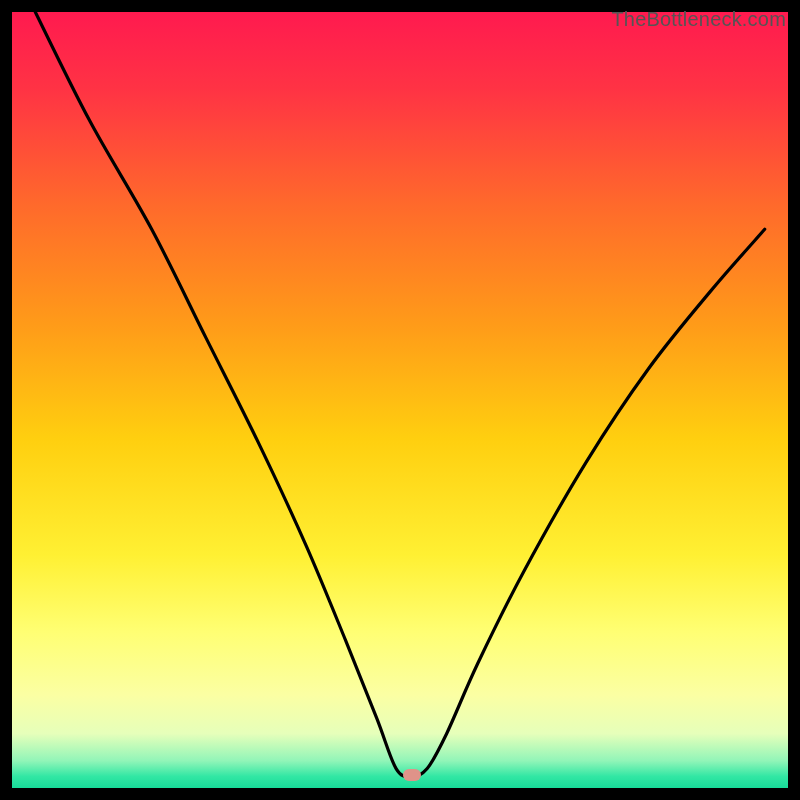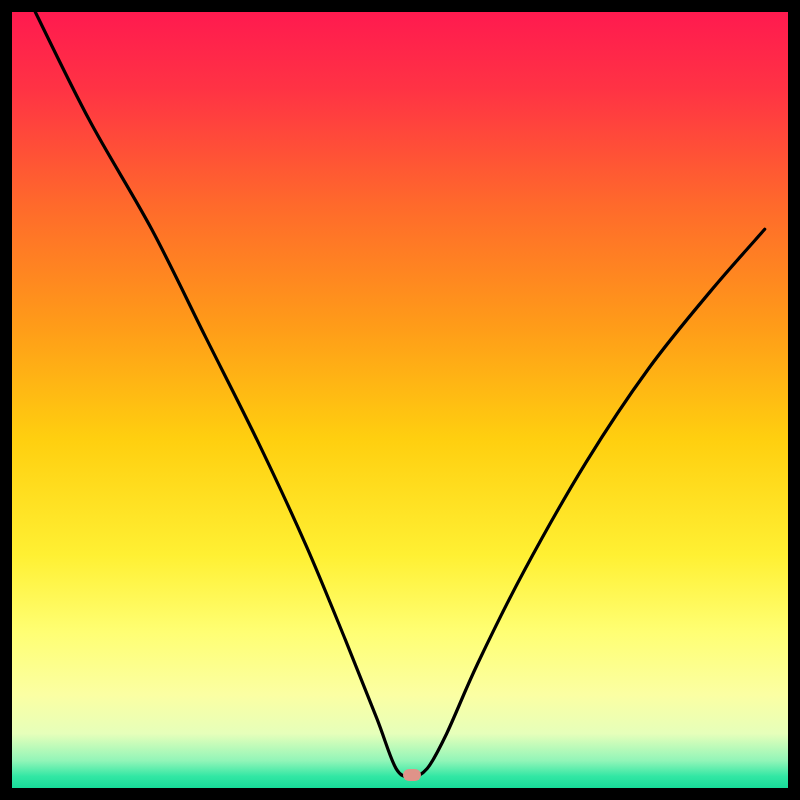--- a/index.html
+++ b/index.html
@@ -72,13 +72,14 @@
     </defs>
     <rect x="0" y="0" width="776" height="776" fill="url(#bg)"></rect>
   </svg>
 
   <svg class="curve" width="776" height="776" viewBox="0 0 776 776">
     <path id="curvePath" d="M 23.3 0.0 C 32.3 18.1, 58.2 72.4, 77.6 108.6 C 97.0 144.9, 120.3 181.1, 139.7 217.3 C 159.1 253.5, 175.9 289.7, 194.0 325.9 C 212.1 362.1, 231.5 399.6, 248.3 434.6 C 265.1 469.5, 280.7 503.1, 294.9 535.4 C 309.1 567.8, 322.0 600.1, 333.7 628.6 C 345.3 657.0, 356.3 684.8, 364.7 706.2 C 373.1 727.5, 378.3 746.9, 384.1 756.6 C 389.9 766.3, 394.5 764.4, 399.6 764.4 C 404.8 764.4, 409.3 763.7, 415.2 756.6 C 421.0 749.5, 426.2 739.1, 434.6 721.7 C 443.0 704.2, 452.7 679.0, 465.6 651.8 C 478.5 624.7, 494.1 592.3, 512.2 558.7 C 530.3 525.1, 553.5 483.7, 574.2 450.1 C 594.9 416.5, 615.6 385.4, 636.3 357.0 C 657.0 328.5, 679.0 302.6, 698.4 279.4 C 717.8 256.1, 743.7 227.6, 752.7 217.3" fill="none" stroke="#000000" stroke-width="3.2" stroke-linecap="round"></path>
   </svg>
 
   <div class="marker" id="marker" style="left: 390.64px; top: 756.808px; background: rgb(223, 147, 137);"></div>
 
+  <div class="watermark">TheBottleneck.com</div>
 </div>
 
 </body></html>

